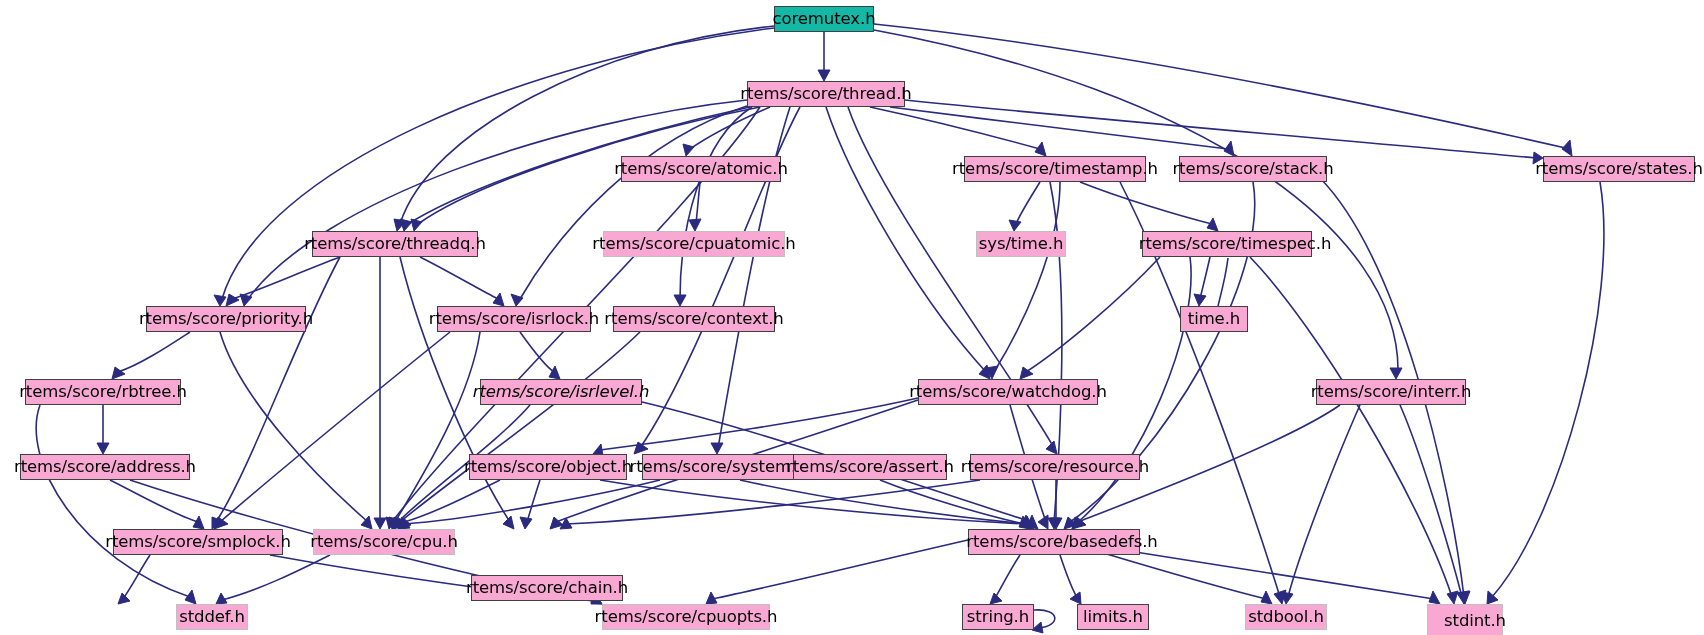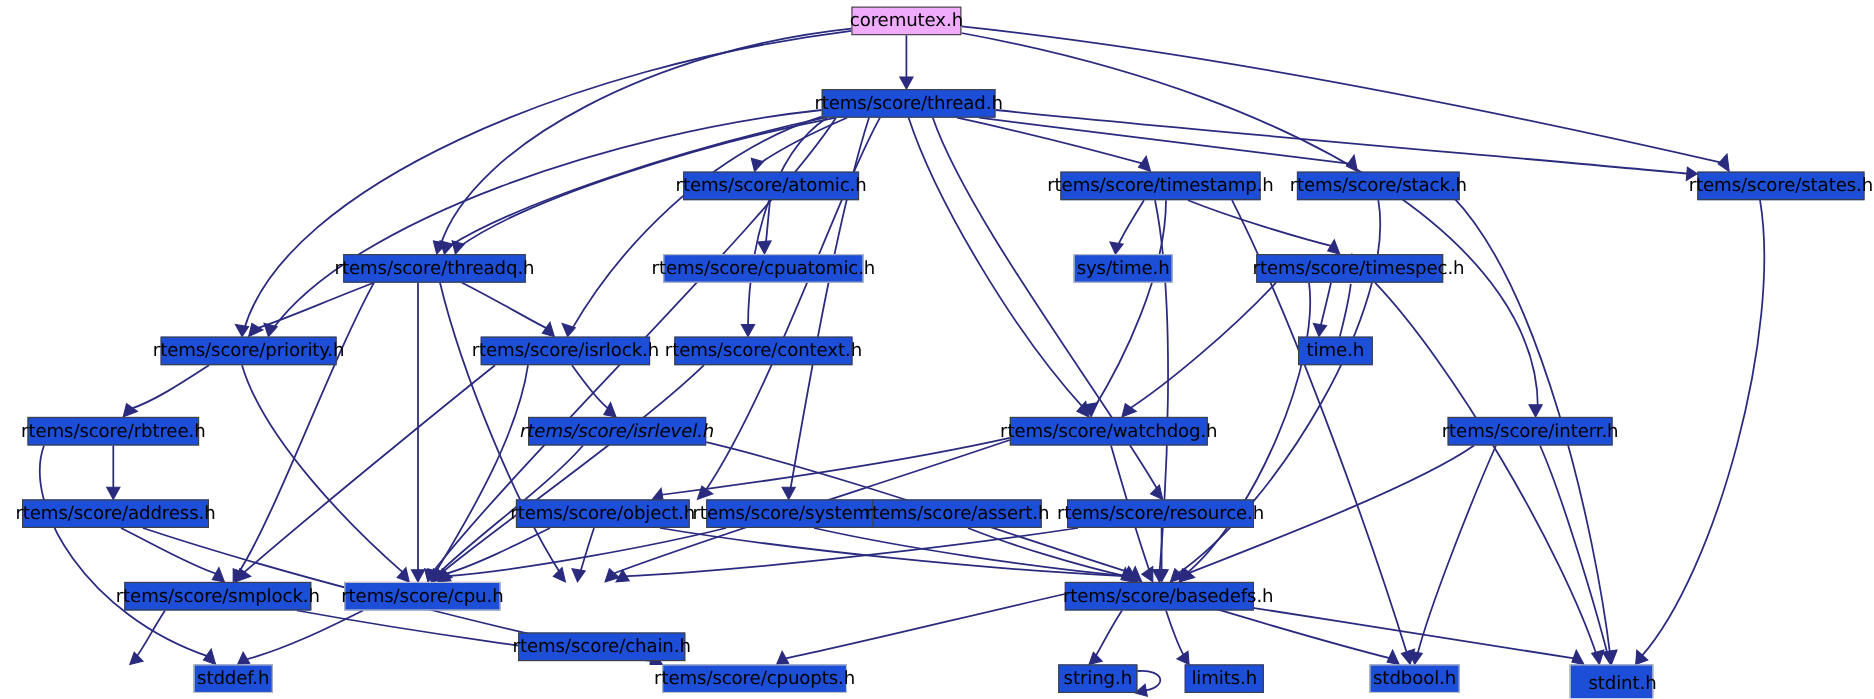--- a/index.html
+++ b/index.html
@@ -21,35 +21,35 @@
     width: 1704px;
     height: 635px;
   }
   .node-box {
     position: absolute;
     box-sizing: border-box;
     display: flex;
     align-items: center;
     justify-content: center;
     white-space: nowrap;
-    background: #1d4ed8;
+    background: #f9a8d4;
     font-size: 16.5px;
     color: #000000;
     line-height: 1;
     letter-spacing: -0.1px;
   }
   .node-box.kind-normal {
     border: 1.5px solid #404040;
   }
   .node-box.kind-leaf {
     border: 1.5px solid #c0c0c0;
   }
   .node-box.kind-root {
     border: 1.5px solid #404040;
-    background: #f0abfc;
+    background: #14b8a6;
   }
   .node-label {
     pointer-events: none;
   }
 </style>
 </head>
 <body>
 
 <div id="graph-root">
   <svg id="edge-layer" viewBox="0 0 1704 635" xmlns="http://www.w3.org/2000/svg">

